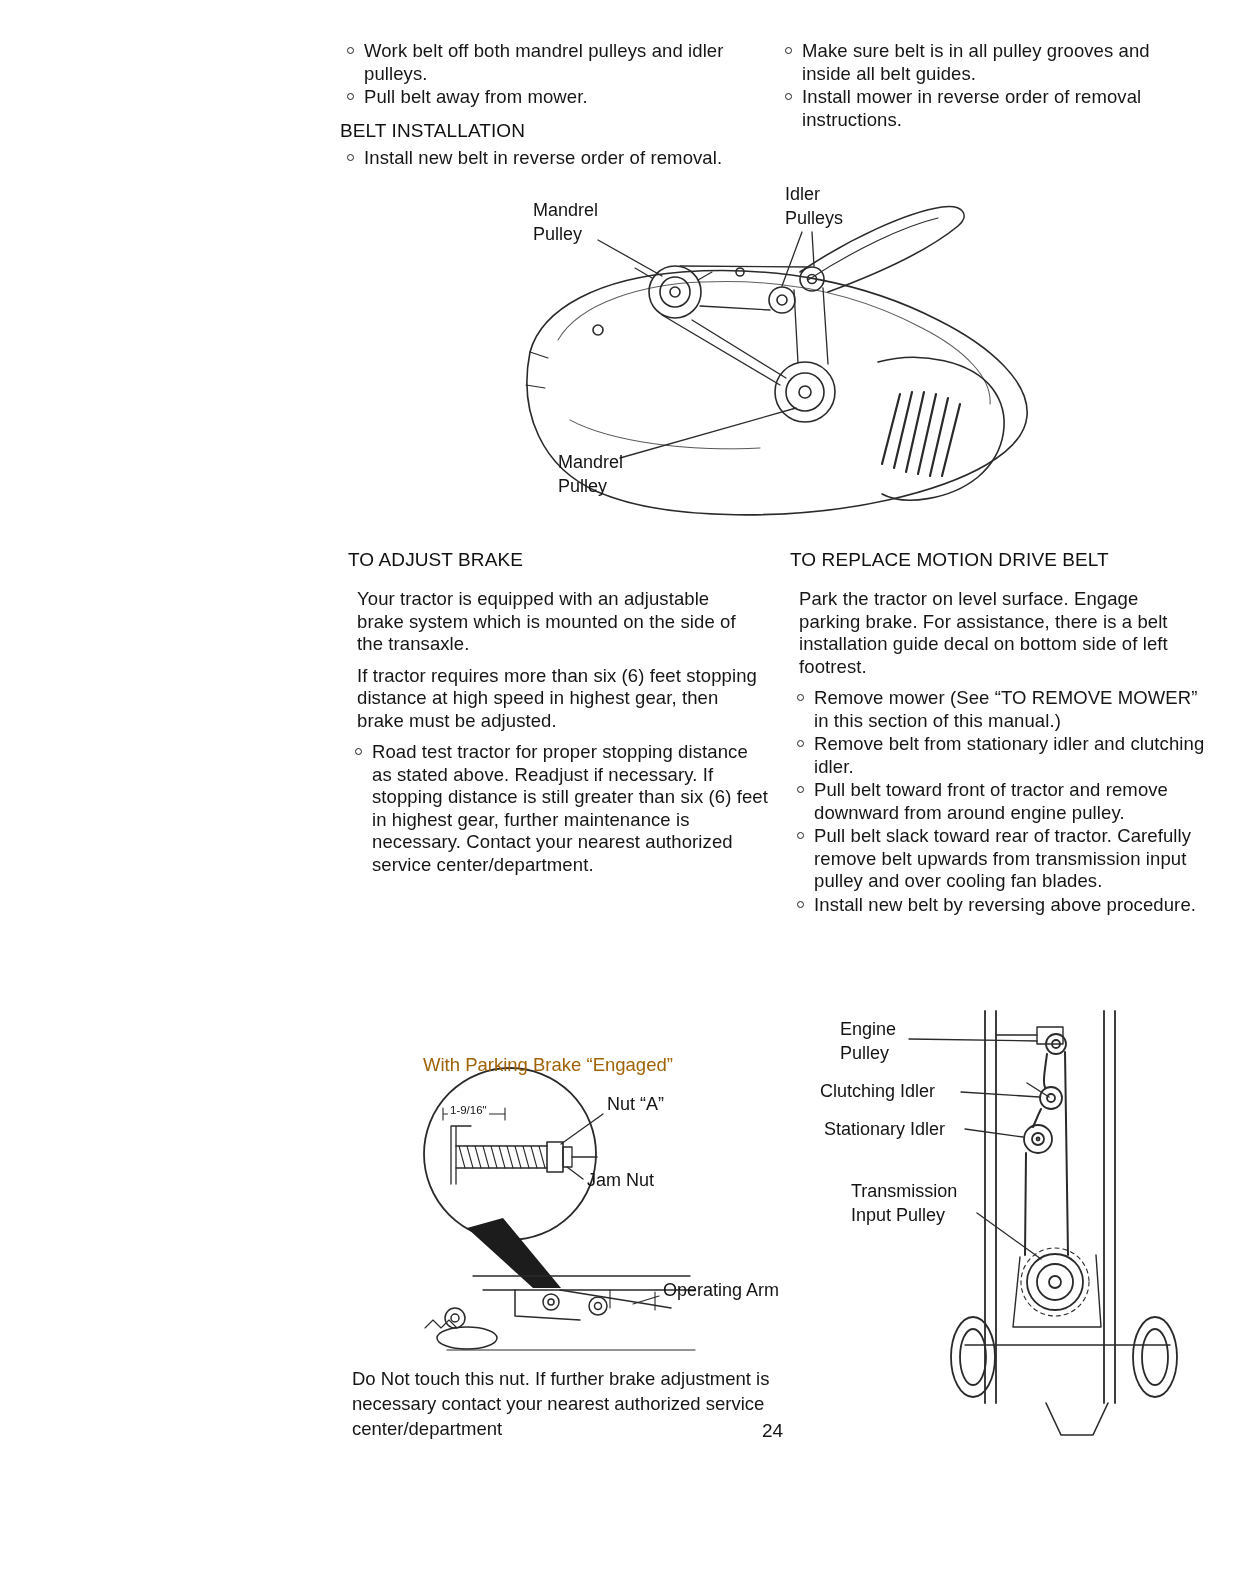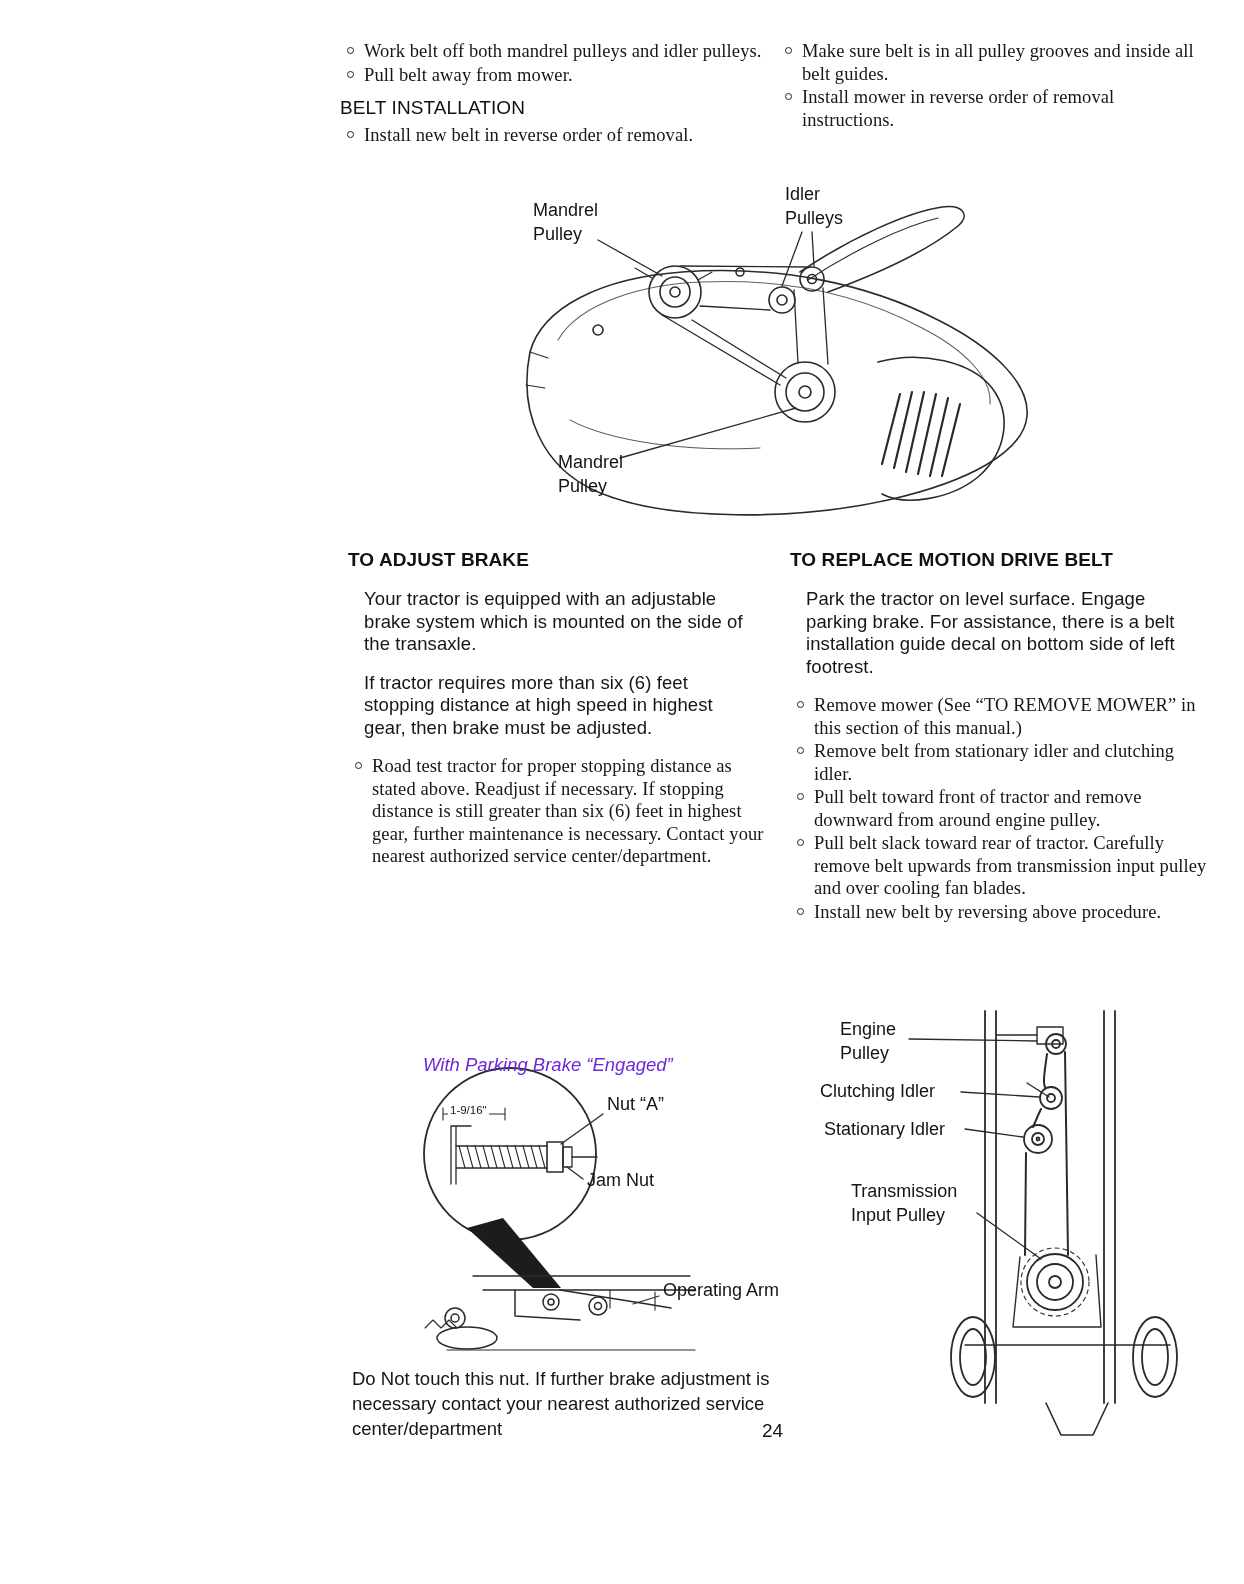--- a/index.html
+++ b/index.html
@@ -2,36 +2,36 @@
 <html><head>
 <meta charset="utf-8">
 <style>
   * { margin:0; padding:0; box-sizing:border-box; }
   html,body { background:#ffffff; }
   .page {
     position:relative; width:1244px; height:1584px; background:#fff;
     font-family:"Liberation Sans", sans-serif; color:#161616; overflow:hidden;
   }
   .col { position:absolute; font-size:18.5px; line-height:22.5px; letter-spacing:0.1px; }
-  .heading { font-size:19px; line-height:24px; font-weight:bold; margin-bottom:16px; color:#111; }
+  .heading { font-size:19px; line-height:24px; font-weight:normal; margin-bottom:16px; color:#111; }
   .heading.plain { font-weight:normal; margin:10px 0 4px 0; }
-  .para { margin:16px; }
+  .para { margin:9px; }
   .bullets { margin:0; }
-  .bullet-item { display:flex; margin:0 0 1px 0;font-family:Liberation Serif, serif; }
+  .bullet-item { display:flex; margin:0 0 1px 0; }
   .marker {
     flex:0 0 auto; width:7px; height:7px; border:1.6px solid #222; border-radius:50%;
     margin:7px 10px 0 7px;
   }
   .bt { flex:1 1 auto; }
   .diagram { position:absolute; }
   .diagram svg { position:absolute; left:0; top:0; }
   .dlabel {
     position:absolute; font-size:18px; line-height:24px; white-space:pre-line; color:#141414;
   }
-  .caption { position:absolute; font-size:18.5px; color:#6d28d9;font-style:italic; }
+  .caption { position:absolute; font-size:18.5px; color:#a16207; }
   .dim-label {
     position:absolute; font-size:11.5px; background:#fff; padding:0 2px; color:#141414;
   }
   .note { position:absolute; font-size:18.5px; line-height:25px; }
   .page-number { position:absolute; font-size:19px;margin-top:8px; }
 </style>
 </head>
 <body>
 
 <div class="page">

